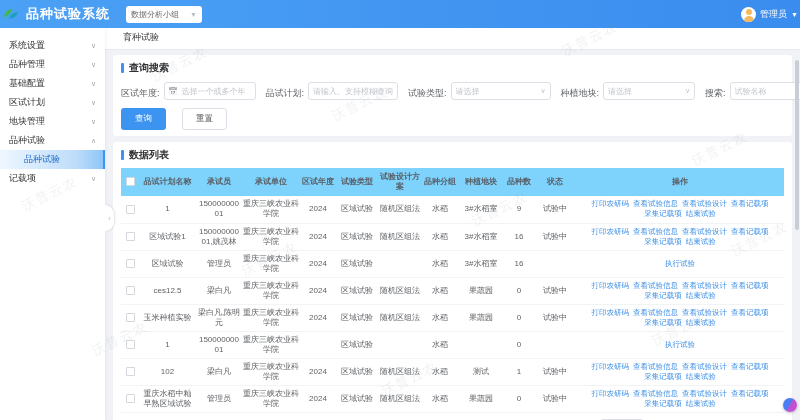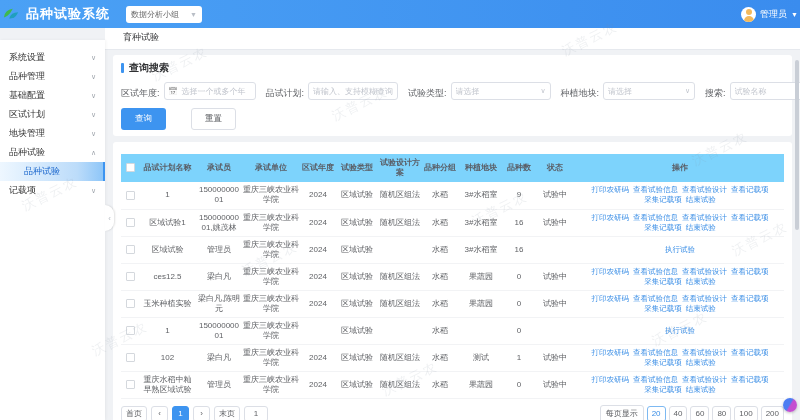--- a/index.html
+++ b/index.html
@@ -15,21 +15,21 @@
     display:flex; align-items:center; padding:0 5px; font-size:8px; color:#666; cursor:pointer; }
   .team-select .chev { margin-left:auto; color:#b9bec6; font-size:7px; }
   .top-right { margin-left:auto; display:flex; align-items:center; gap:4px; cursor:pointer; }
   .avatar { width:15px; height:15px; border-radius:50%; background:#fff; position:relative; overflow:hidden; }
   .avatar::before { content:""; position:absolute; top:2px; left:4.5px; width:6px; height:6px; border-radius:50%; background:#f3b95c; }
   .avatar::after { content:""; position:absolute; top:9px; left:2.5px; width:10px; height:7px; border-radius:5px 5px 0 0; background:#f3b95c; }
   .user-name { color:#fff; font-size:9px; }
   .user-chev { color:#fff; font-size:7px; }
 
   
-  .sidebar { position:absolute; top:40px; left:0; bottom:0; width:105px; background:#fff;
+  .sidebar { position:absolute; top:28px; left:0; bottom:0; width:105px; background:#fff;
     box-shadow:1px 0 3px rgba(0,0,0,.05); z-index:5; padding-top:8px; }
   .side-item { height:19px; display:flex; align-items:center; padding:0 9px; font-size:9px; color:#333; cursor:pointer; }
   .side-item .chev { margin-left:auto; color:#a0a6ad; font-size:7px; }
   .side-sub { height:19px; display:flex; align-items:center; padding-left:24px; font-size:9px; color:#1a66cc; cursor:pointer; }
   .side-sub.active { background:linear-gradient(90deg,#eef7ff 0%,#bcdcfa 75%,#8ec6f8 100%); border-right:2px solid #3d94f0; }
   .collapse-handle { position:absolute; left:105px; top:205px; width:9px; height:26px; background:#fff;
     border-radius:0 9px 9px 0; box-shadow:1px 0 2px rgba(0,0,0,.12); z-index:5;
     display:flex; align-items:center; justify-content:center; color:#b5bac1; font-size:8px; cursor:pointer; }
 
   
@@ -46,21 +46,21 @@
   .form-row { display:flex; align-items:center; margin-top:7px; }
   .fgroup { display:flex; align-items:flex-end; margin-right:10px; }
   .flabel { font-size:9px; color:#606266; margin-right:4px; white-space:nowrap; }
   .fbox { height:18px; border:1px solid #dcdfe6; border-radius:3px; background:#fff; display:flex; align-items:center; padding:0 4px; }
   .fbox input { border:none; outline:none; width:100%; font-size:8px; color:#606266; background:transparent; font-family:inherit; }
   .fbox input::placeholder { color:#c0c4cc; }
   .fbox .cal-ic { font-size:8px; filter:grayscale(1); opacity:.55; margin-right:3px; }
   .fbox .sel-chev { color:#c0c4cc; font-size:7px; margin-left:2px; }
   .w-year{width:92px;} .w-plan{width:90px;} .w-type{width:100px;} .w-plot{width:92px;} .w-kw{width:92px;}
 
-  .btn-row { margin-top:8px; display:flex; gap:25px; }
+  .btn-row { margin-top:8px; display:flex; gap:16px; }
   .btn { font-size:8.5px; border-radius:3px; padding:4px 13px; cursor:pointer; border:1px solid transparent; font-family:inherit; }
   .btn.primary { background:#3d94f0; color:#fff; }
   .btn.plain { background:#fff; color:#606266; border-color:#dcdfe6; }
 
   
   table { width:663px; border-collapse:collapse; table-layout:fixed; margin-top:6px; font-size:8px; color:#606266; }
   thead tr { background:#7dd3fc; }
   th { font-weight:bold; color:#5a5e66; padding:4px 1px; line-height:1.25; text-align:center; }
   td { padding:3px 1px; text-align:center; line-height:1.25; border-bottom:1px solid #f2f3f5; word-break:break-all; }
   tbody tr { height:27px; }
@@ -186,20 +186,24 @@
           </span>
         </div>
       </div>
       <div class="btn-row">
         <button class="btn primary">查询</button>
         <button class="btn plain">重置</button>
       </div>
     </div>
 
     <div class="card list">
+      <div class="sec-title">
+        <span class="bar"></span>
+        <span>数据列表</span>
+      </div>
 
       <table>
         <colgroup>
           <col style="width:18px">
             <col style="width:57px">
             <col style="width:46px">
             <col style="width:58px">
           <col style="width:36px">
             <col style="width:42px">
             <col style="width:44px">

